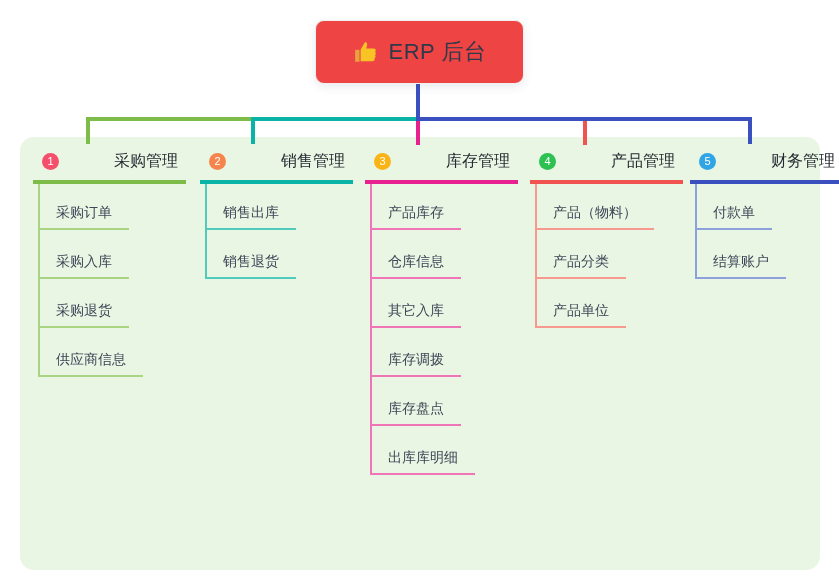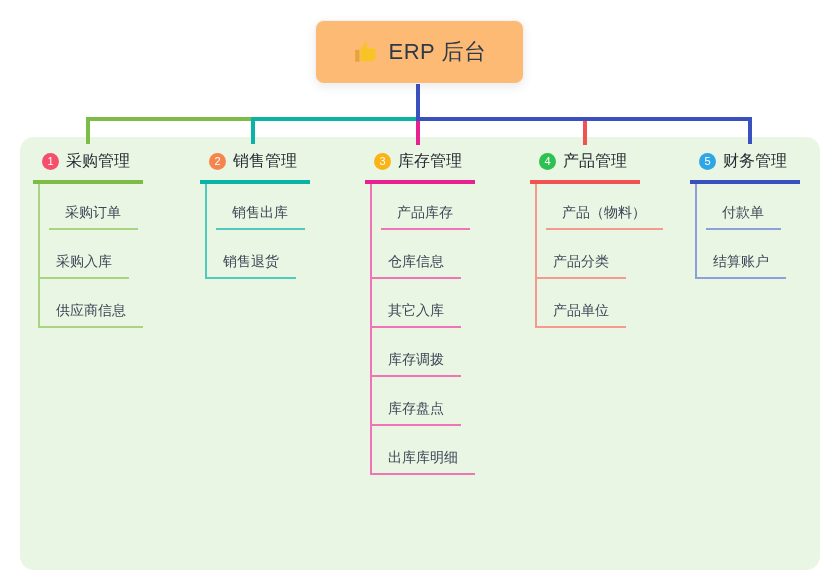--- a/index.html
+++ b/index.html
@@ -14,35 +14,35 @@
   .c-bus-b{left:251px;top:117px;width:169px;height:4px;}
   .c-bus-c{left:416px;top:117px;width:336px;height:4px;}
   .c-drop-0{left:86px;top:117px;width:4px;height:27px;}
   .c-drop-1{left:251px;top:117px;width:4px;height:27px;}
   .c-drop-2{left:416px;top:121px;width:4px;height:24px;}
   .c-drop-3{left:583px;top:121px;width:4px;height:24px;}
   .c-drop-4{left:748px;top:117px;width:4px;height:27px;}
   .c-stem{left:416px;top:82px;width:4px;height:39px;}
 
   
-  .root{position:absolute;left:315px;top:20px;width:207px;height:62px;background:#fdba74;border:1px solid #f1f1f1;
+  .root{position:absolute;left:315px;top:20px;width:207px;height:62px;background:#ef4444;border:1px solid #f1f1f1;
         border-radius:9px;box-shadow:0 3px 10px rgba(50,60,90,.10);display:flex;align-items:center;justify-content:center;gap:10px;}
   .root-label{font-size:22px;color:#2e3949;letter-spacing:.5px;}
 
   
   .branch{position:absolute;top:148px;}
   .bh{display:inline-flex;align-items:center;gap:7px;padding:3px 8px 8px 9px;border-bottom:4px solid var(--main);
       min-width:93px;cursor:default;}
   .badge{width:17px;height:17px;border-radius:50%;background:var(--badge);color:#ffffff;font-size:11px;
          line-height:17px;text-align:center;flex:0 0 17px;}
-  .bt{font-size:16px;color:#262b33;white-space:nowrap;}
+  .bt{font-size:16px;color:#262b33;white-space:nowrap;margin-left:48px;}
   .children{margin-left:5px;border-left:2px solid var(--light);display:flex;flex-direction:column;align-items:flex-start;}
   .child{box-sizing:border-box;height:49px;display:flex;align-items:flex-end;padding:0 17px 6px 16px;
          border-bottom:2px solid var(--light);width:max-content;font-size:14px;color:#3c4657;white-space:nowrap;}
-  .child:first-child{height:46px;margin-left:9px;}
+  .child:first-child{height:46px;}
 
   .thumb-icon{width:26px;height:26px;display:inline-block;}
 </style>
 </head>
 <body>
 
 <div class="stage">
 
   <div class="panel" style="background: rgb(233, 246, 227);"></div>
 
@@ -65,20 +65,21 @@
     </span>
     <span class="root-label">ERP 后台</span>
   </div>
 
 <div class="branch" style="left: 33px; --main: #7ebc4a; --light: #a9d583; --badge: #f5506b;"><div class="bh">
         <span class="badge">1</span>
         <span class="bt">采购管理</span>
       </div><div class="children">
         <div class="child">采购订单</div>
         <div class="child">采购入库</div>
+        <div class="child">采购退货</div>
         <div class="child">供应商信息</div>
       </div></div>
     <div class="branch" style="left: 200px; --main: #09b3a6; --light: #4fcabb; --badge: #f6854d;"><div class="bh">
         <span class="badge">2</span>
         <span class="bt">销售管理</span>
       </div><div class="children">
         <div class="child">销售出库</div>
         <div class="child">销售退货</div>
       </div></div>
     <div class="branch" style="left: 365px; --main: #e72290; --light: #f075b7; --badge: #fbb415;"><div class="bh">

